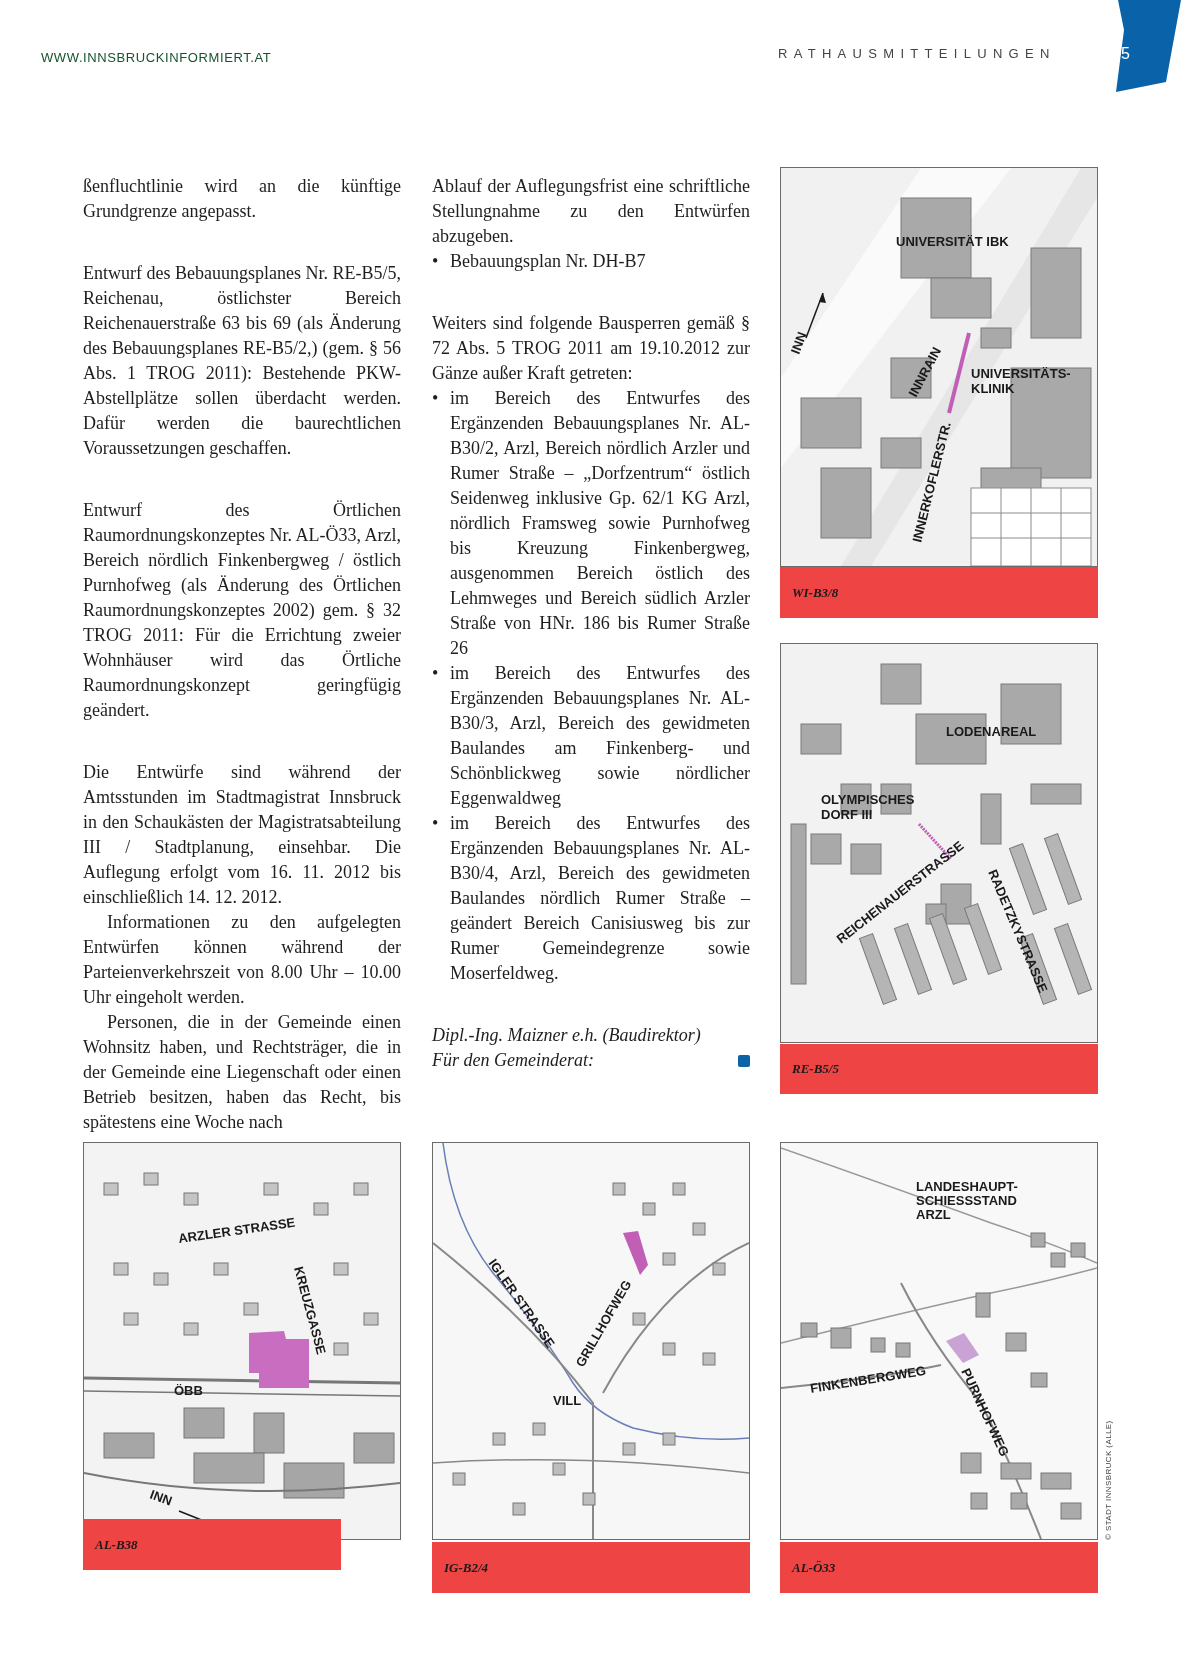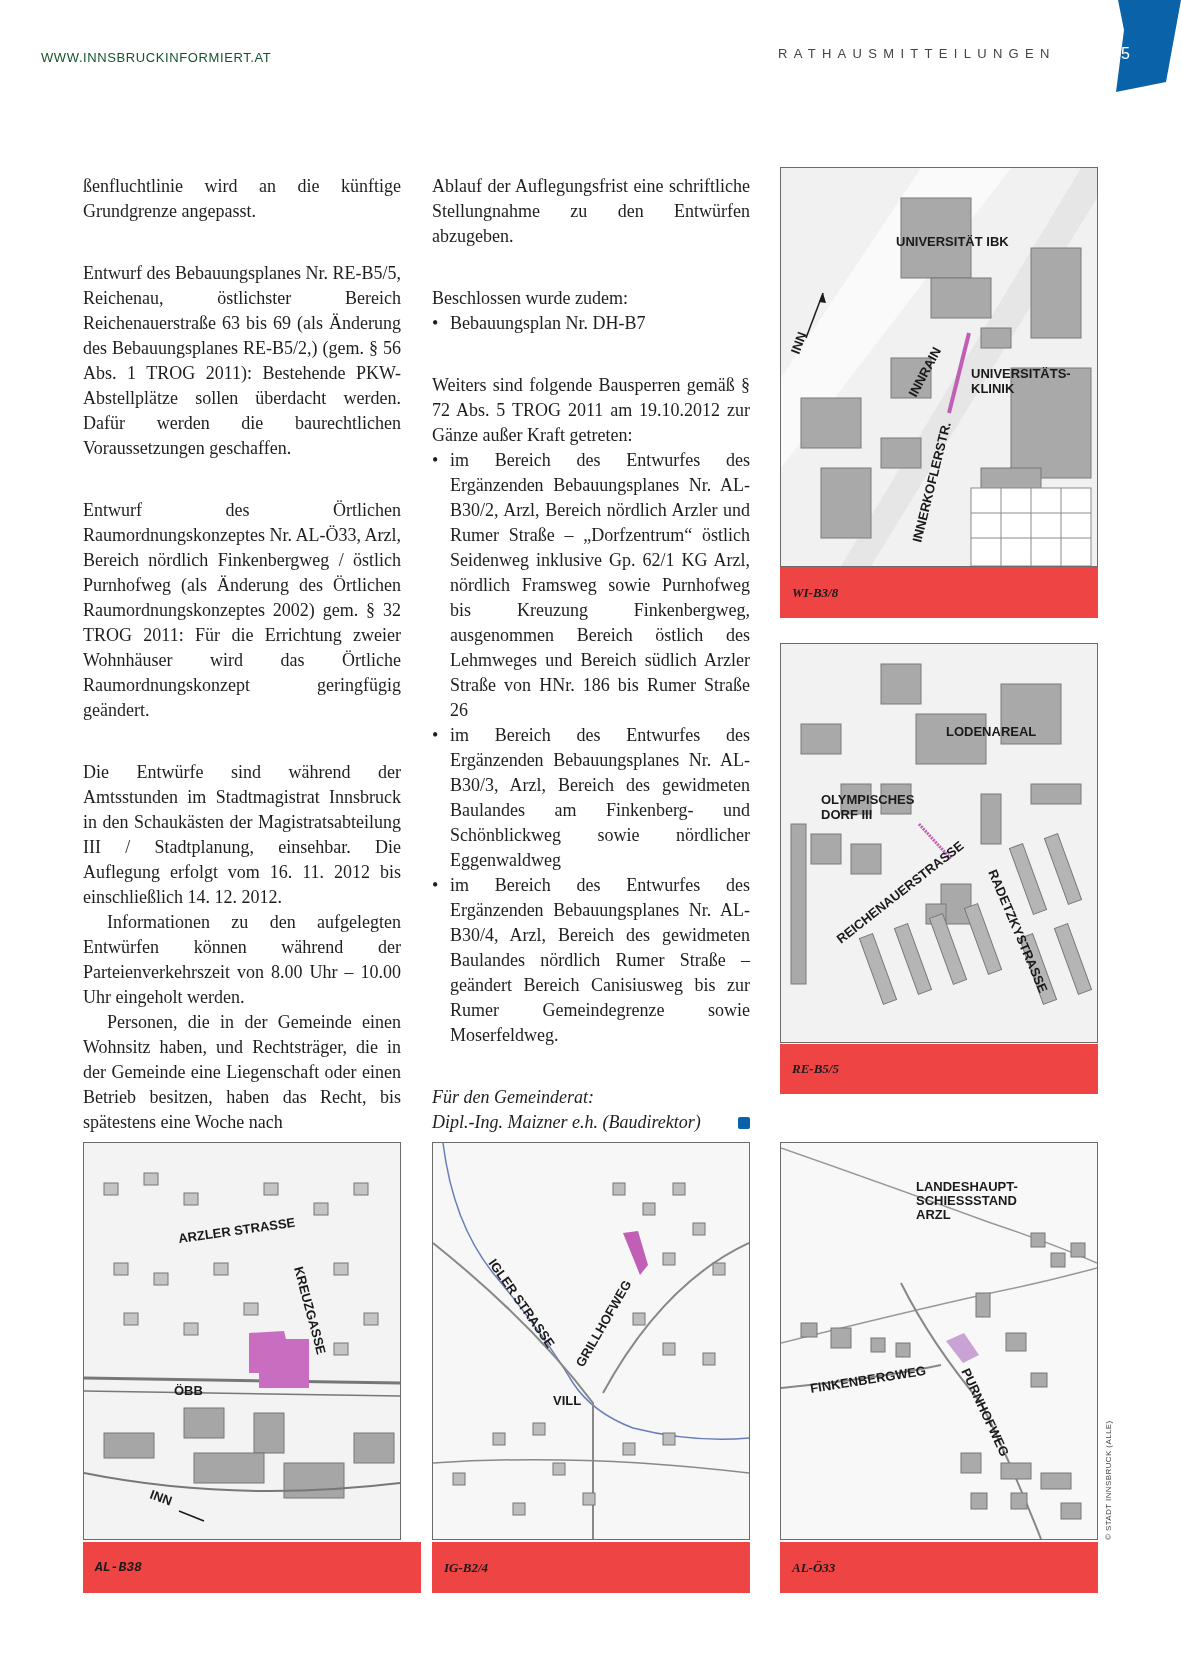--- a/index.html
+++ b/index.html
@@ -48,33 +48,32 @@
   <p>ßenfluchtlinie wird an die künftige Grundgrenze angepasst.</p>
   <p class="gap">Entwurf des Bebauungsplanes Nr. RE-B5/5, Reichenau, östlichster Bereich Reichenauerstraße 63 bis 69 (als Änderung des Bebauungsplanes RE-B5/2,) (gem. § 56 Abs. 1 TROG 2011): Bestehende PKW-Abstellplätze sollen überdacht werden. Dafür werden die baurechtlichen Voraussetzungen geschaffen.</p>
   <p class="gap">Entwurf des Örtlichen Raumordnungskonzeptes Nr. AL-Ö33, Arzl, Bereich nördlich Finkenbergweg / östlich Purnhofweg (als Änderung des Örtlichen Raumordnungskonzeptes 2002) gem. § 32 TROG 2011: Für die Errichtung zweier Wohnhäuser wird das Örtliche Raumordnungskonzept geringfügig geändert.</p>
   <p class="gap">Die Entwürfe sind während der Amtsstunden im Stadtmagistrat Innsbruck in den Schaukästen der Magistratsabteilung III / Stadtplanung, einsehbar. Die Auflegung erfolgt vom 16. 11. 2012 bis einschließlich 14. 12. 2012.</p>
   <p class="indent">Informationen zu den aufgelegten Entwürfen können während der Parteienverkehrszeit von 8.00 Uhr – 10.00 Uhr eingeholt werden.</p>
   <p class="indent">Personen, die in der Gemeinde einen Wohnsitz haben, und Rechtsträger, die in der Gemeinde eine Liegenschaft oder einen Betrieb besitzen, haben das Recht, bis spätestens eine Woche nach</p>
 </div>
 
 <div class="col col2">
   <p>Ablauf der Auflegungsfrist eine schriftliche Stellungnahme zu den Entwürfen abzugeben.</p>
-  <p class="gap">Beschlossen wurde zudem:</p>
   <ul>
     <li>Bebauungsplan Nr. DH-B7</li>
   </ul>
   <p class="gap">Weiters sind folgende Bausperren gemäß § 72 Abs. 5 TROG 2011 am 19.10.2012 zur Gänze außer Kraft getreten:</p>
   <ul>
     <li>im Bereich des Entwurfes des Ergänzenden Bebauungsplanes Nr. AL-B30/2, Arzl, Bereich nördlich Arzler und Rumer Straße – „Dorfzentrum“ östlich Seidenweg inklusive Gp. 62/1 KG Arzl, nördlich Framsweg sowie Purnhofweg bis Kreuzung Finkenbergweg, ausgenommen Bereich östlich des Lehmweges und Bereich südlich Arzler Straße von HNr. 186 bis Rumer Straße 26</li>
     <li>im Bereich des Entwurfes des Ergänzenden Bebauungsplanes Nr. AL-B30/3, Arzl, Bereich des gewidmeten Baulandes am Finkenberg- und Schönblickweg sowie nördlicher Eggenwaldweg</li>
     <li>im Bereich des Entwurfes des Ergänzenden Bebauungsplanes Nr. AL-B30/4, Arzl, Bereich des gewidmeten Baulandes nördlich Rumer Straße – geändert Bereich Canisiusweg bis zur Rumer Gemeindegrenze sowie Moserfeldweg.</li>
   </ul>
   <div class="gap" style="position:relative;">
+    <p class="sig">Dipl.-Ing. Maizner e.h. (Baudirektor)</p>
     <p class="sig">Für den Gemeinderat:</p>
-    <p class="sig">Dipl.-Ing. Maizner e.h. (Baudirektor)</p>
     <span class="end-mark"></span>
   </div>
 </div>
 
 <div class="figure" style="left:780px; top:167px; width:318px; height:451px;">
   <div class="map" style="width:318px; height:400px;">
     <svg width="316" height="398" viewBox="0 0 316 398">
       <rect width="316" height="398" fill="#f1f1f1"></rect>
       <polygon points="0,300 0,210 140,0 230,0" fill="#fafafa"></polygon>
       <polygon points="60,398 300,0 316,0 316,30 90,398" fill="#e6e6e6"></polygon>
@@ -185,21 +184,21 @@
       </g>
       <path d="M0,330 Q150,360 316,340" stroke="#777" stroke-width="2" fill="none"></path>
       <polygon points="165,190 200,188 202,196 225,196 225,245 175,245 175,230 165,230" fill="#c96dc0"></polygon>
       <text class="map-label" transform="translate(95,100) rotate(-8)" font-size="13">ARZLER STRASSE</text>
       <text class="map-label" transform="translate(210,125) rotate(75)" font-size="13">KREUZGASSE</text>
       <text class="map-label" x="90" y="252" font-size="13">ÖBB</text>
       <text class="map-label" transform="translate(65,355) rotate(20)" font-size="9">INN</text>
       <line x1="95" y1="368" x2="120" y2="378" stroke="#1a1a1a" stroke-width="1.5"></line>
     </svg>
   </div>
-  <div class="caption" style="top:400px; width:338px; height:51px;font-family:Liberation Mono, monospace;">AL-B38</div>
+  <div class="caption" style="top:377px; width:258px; height:51px;">AL-B38</div>
 </div>
 
 <div class="figure" style="left:432px; top:1142px; width:318px; height:451px;">
   <div class="map" style="width:318px; height:398px;">
     <svg width="316" height="396" viewBox="0 0 316 396">
       <rect width="316" height="396" fill="#f7f7f7"></rect>
       <path d="M10,0 Q20,80 60,130 Q110,190 140,240 Q160,270 200,285 Q260,300 316,295" stroke="#6a7fb8" stroke-width="1.5" fill="none"></path>
       <path d="M0,100 Q100,180 160,260 L160,396" stroke="#888" stroke-width="2" fill="none"></path>
       <path d="M170,250 Q230,140 316,100" stroke="#888" stroke-width="2" fill="none"></path>
       <path d="M0,320 Q150,310 316,330" stroke="#888" stroke-width="1.5" fill="none"></path>

